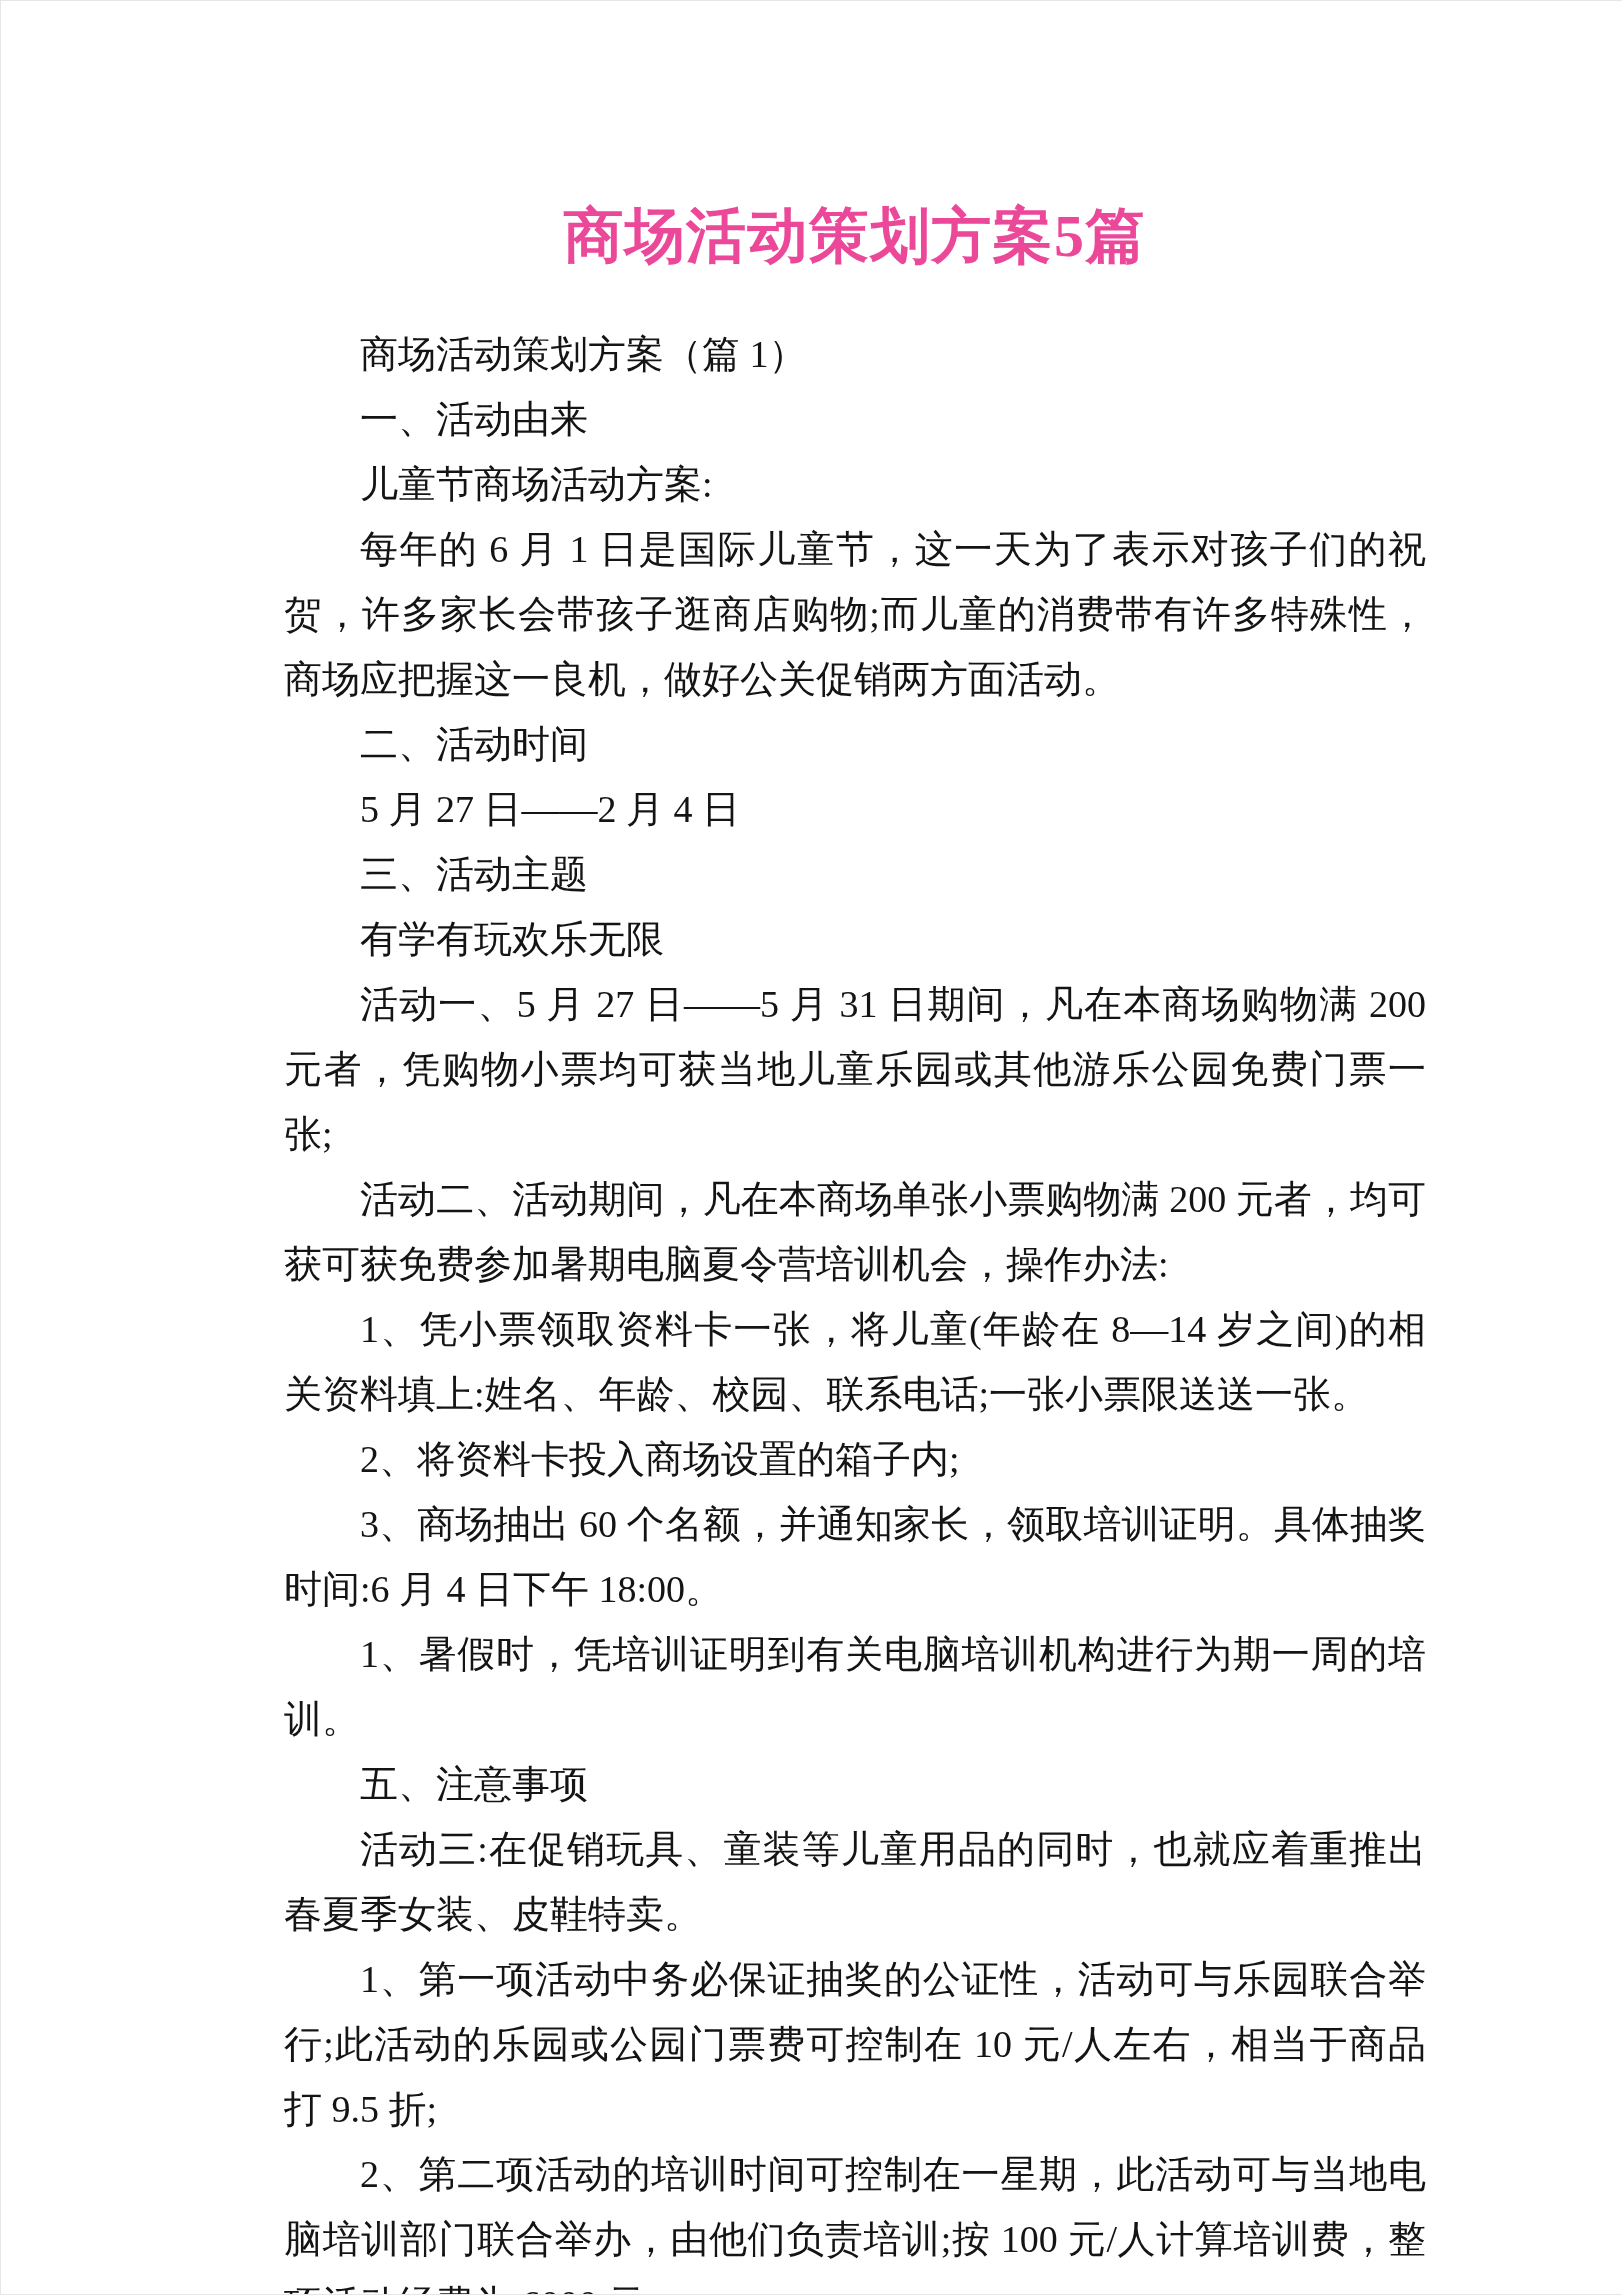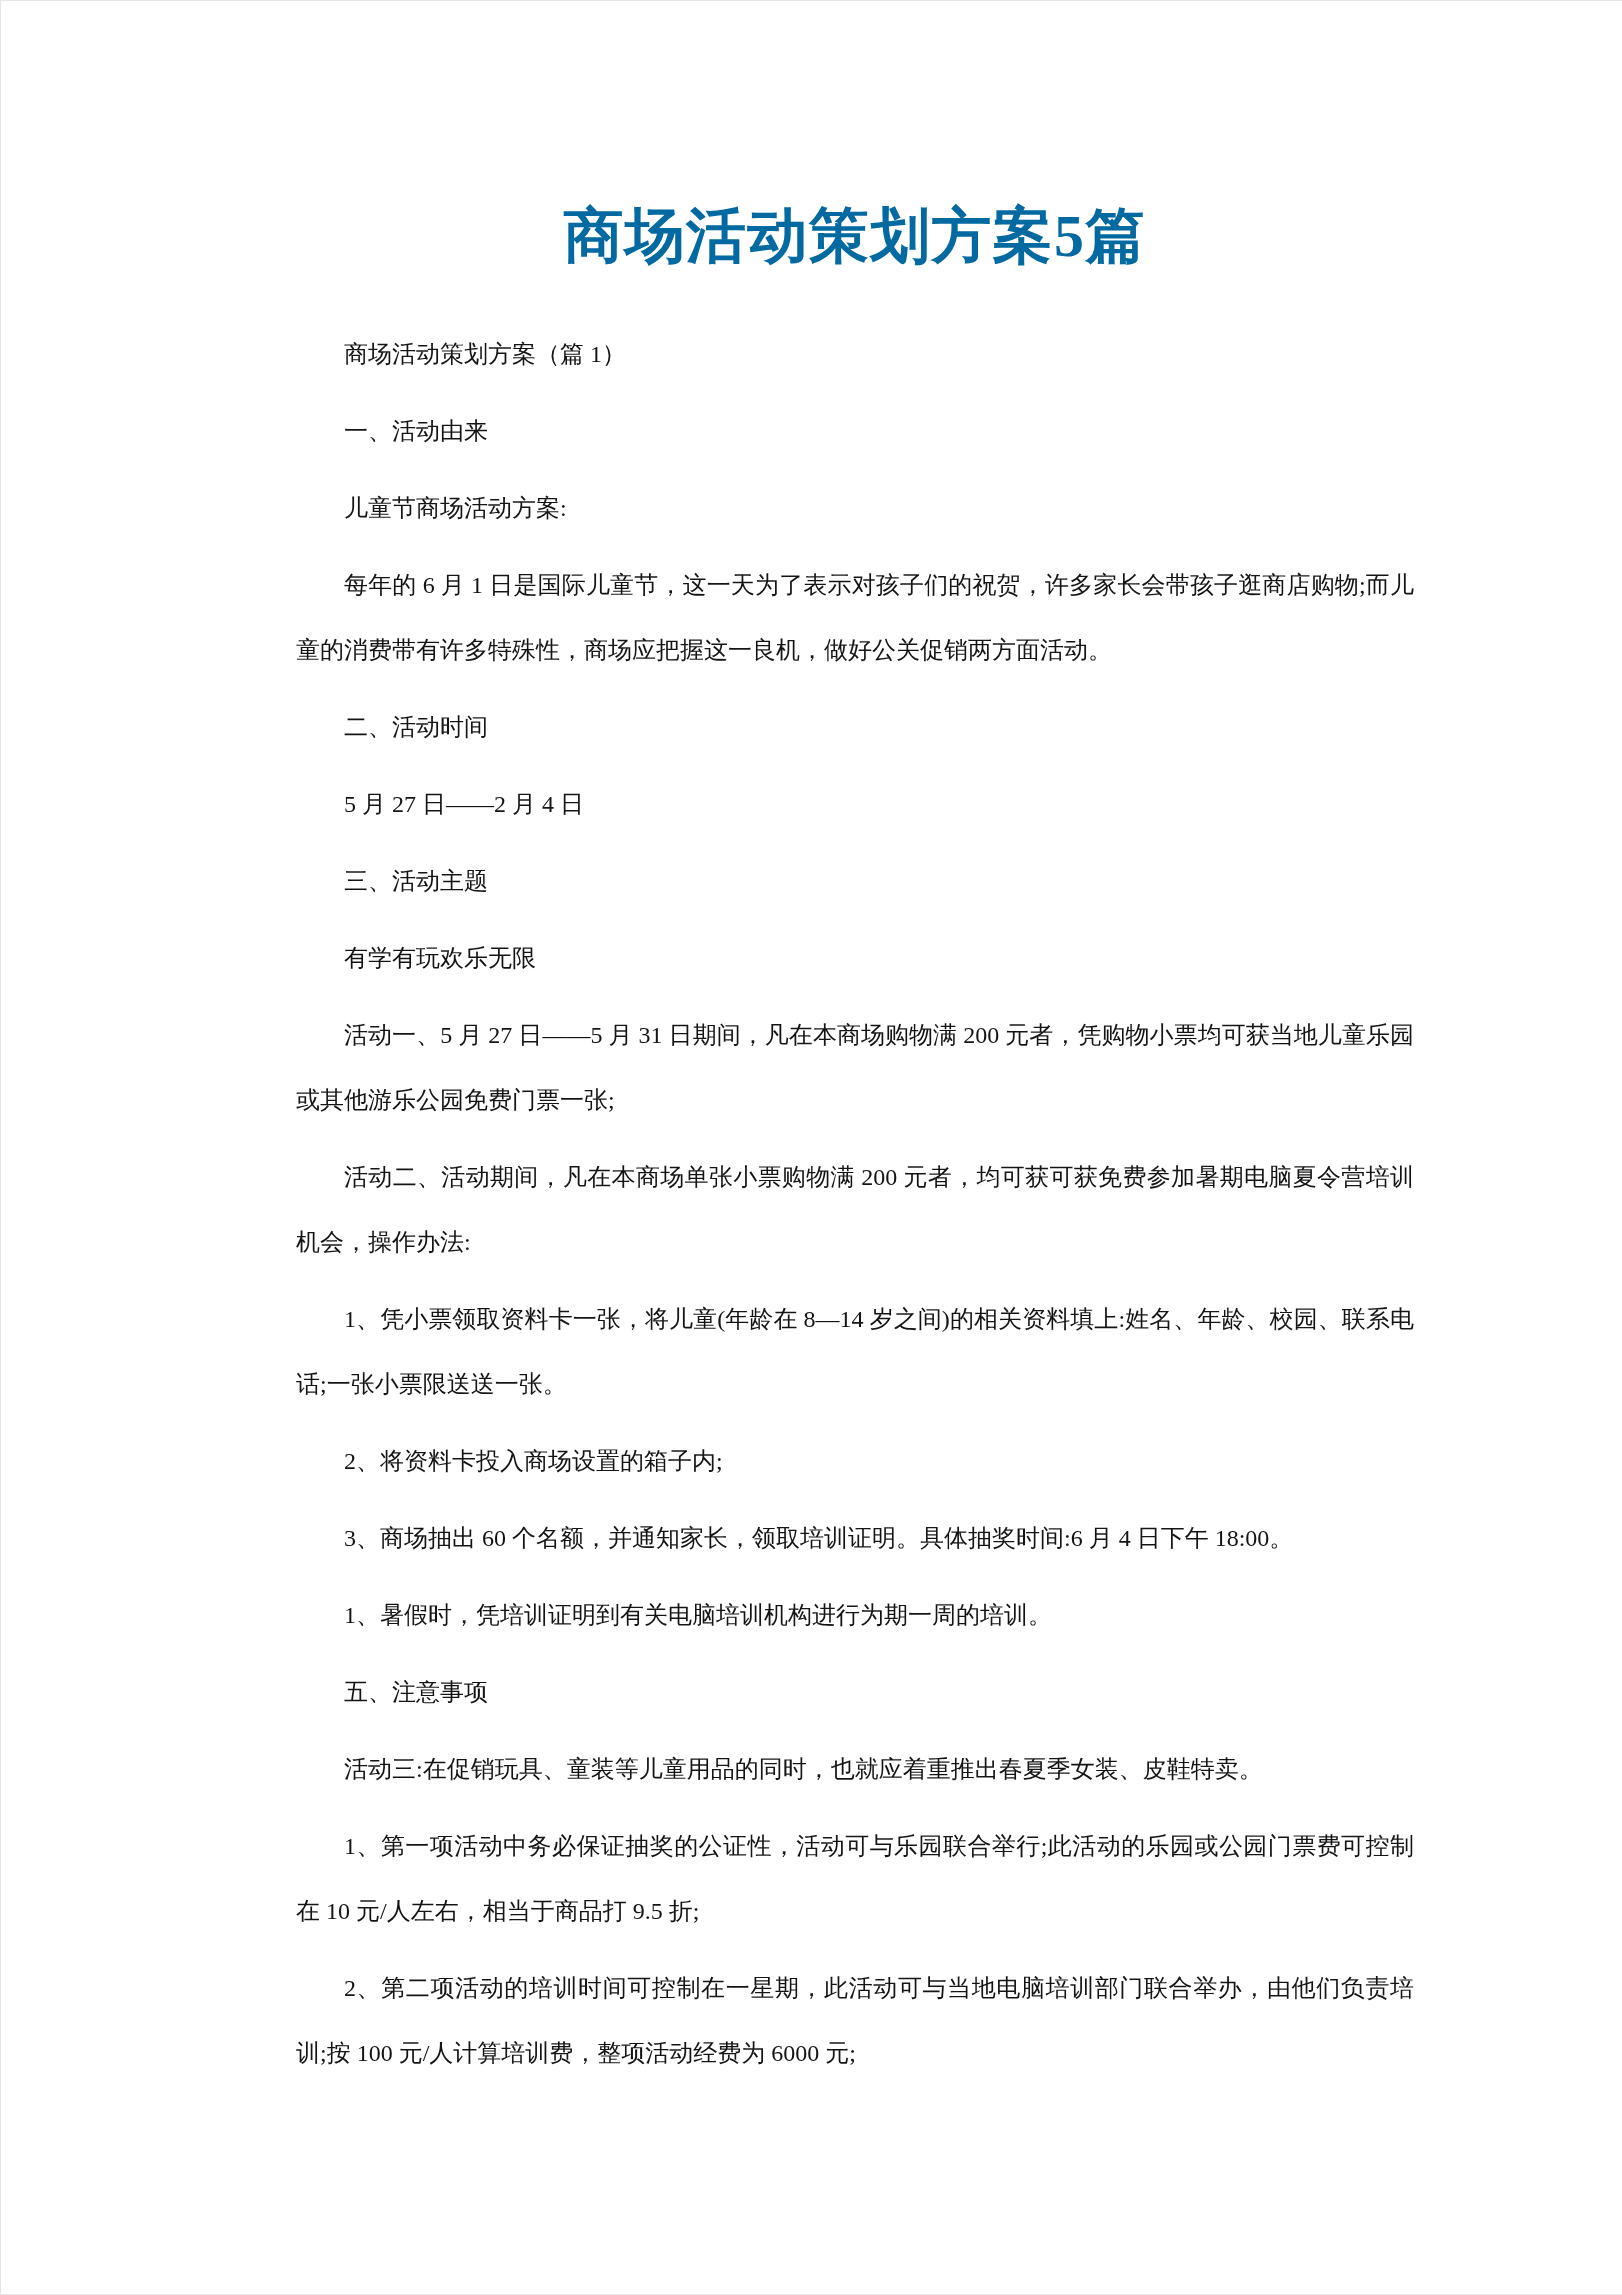--- a/index.html
+++ b/index.html
@@ -19,26 +19,26 @@
     color: #141414;
     overflow: hidden;
   }
   .doc-title {
     font-size: 60px;
     font-weight: bold;
     text-align: center;
     margin: 0 0 47px 0;
     letter-spacing: 1.3px;
     line-height: 1.3;
-    color: #0369a1;
+    color: #ec4899;
   }
   .para {
-    font-size: 24px;
+    font-size: 38px;
     line-height: 65px;
-    margin: 12px;
+    margin: 0;
     text-indent: 2em;
     text-align: justify;
     word-break: break-all;
     color: #141414;
   }
 </style>
 </head>
 <body>
 
 <div class="page">

